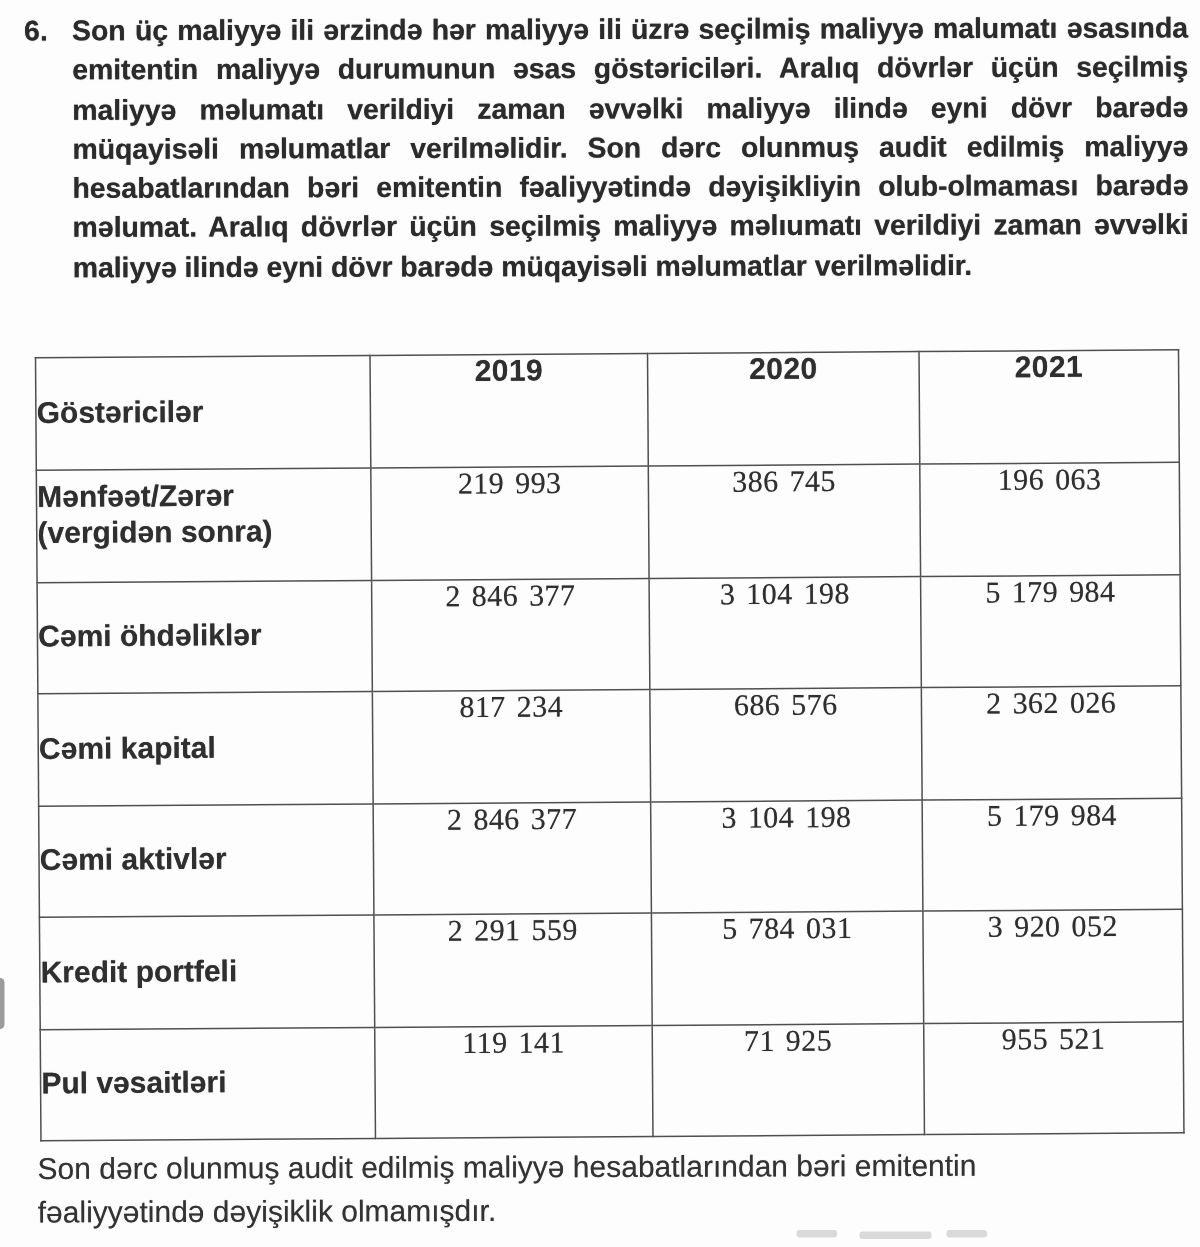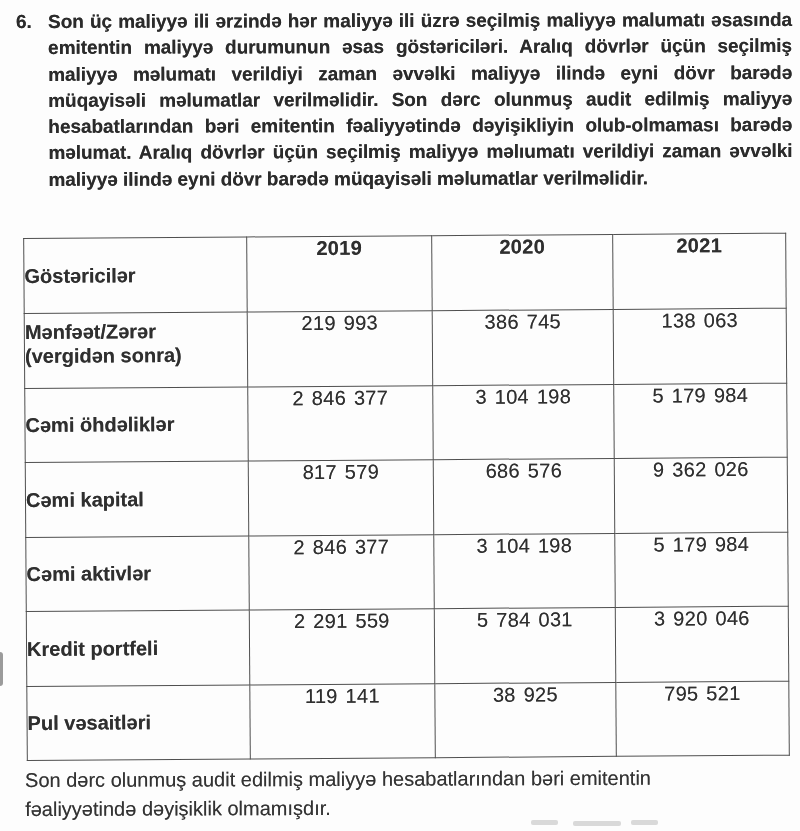--- a/index.html
+++ b/index.html
@@ -92,20 +92,21 @@
     padding-top: 6px;
   }
   td.num-cell {
     vertical-align: top;
     text-align: center;
     padding-top: 6px;
     font-weight: 400;
     letter-spacing: 0.3px;
     word-spacing: 2px;
     color: #333;
+    font-family: Liberation Serif, serif;
   }
   
   .footer-note {
     position: absolute;
     left: 25px;
     top: 766px;
     width: 700px;
     font-size: 20px;
     font-weight: 400;
     line-height: 29px;
@@ -157,56 +158,56 @@
       <th class="year-cell">2019</th>
           <th class="year-cell">2020</th>
           <th class="year-cell">2021</th>
         </tr>
     </thead>
     <tbody id="table-body">
   <tr>
     <td class="label-cell">Mənfəət/Zərər (vergidən sonra)</td>
     <td class="num-cell">219 993</td>
     <td class="num-cell">386 745</td>
-    <td class="num-cell">138 063</td>
+    <td class="num-cell">196 063</td>
   </tr>
 
   <tr>
     <td class="label-cell">Cəmi öhdəliklər</td>
     <td class="num-cell">2 846 377</td>
     <td class="num-cell">3 104 198</td>
     <td class="num-cell">5 179 984</td>
   </tr>
 
   <tr>
     <td class="label-cell">Cəmi kapital</td>
-    <td class="num-cell">817 579</td>
+    <td class="num-cell">817 234</td>
     <td class="num-cell">686 576</td>
-    <td class="num-cell">9 362 026</td>
+    <td class="num-cell">2 362 026</td>
   </tr>
 
   <tr>
     <td class="label-cell">Cəmi aktivlər</td>
     <td class="num-cell">2 846 377</td>
     <td class="num-cell">3 104 198</td>
     <td class="num-cell">5 179 984</td>
   </tr>
 
   <tr>
     <td class="label-cell">Kredit portfeli</td>
     <td class="num-cell">2 291 559</td>
     <td class="num-cell">5 784 031</td>
-    <td class="num-cell">3 920 046</td>
+    <td class="num-cell">3 920 052</td>
   </tr>
 
   <tr>
     <td class="label-cell">Pul vəsaitləri</td>
     <td class="num-cell">119 141</td>
-    <td class="num-cell">38 925</td>
-    <td class="num-cell">795 521</td>
+    <td class="num-cell">71 925</td>
+    <td class="num-cell">955 521</td>
   </tr>
 </tbody>
   </table>
 
   <div class="footer-note">Son dərc olunmuş audit edilmiş maliyyə hesabatlarından bəri emitentin fəaliyyətində dəyişiklik olmamışdır.</div>
 
   <div class="edge-artifact"></div>
   <div class="smudge s1"></div>
   <div class="smudge s2"></div>
   <div class="smudge s3"></div>

